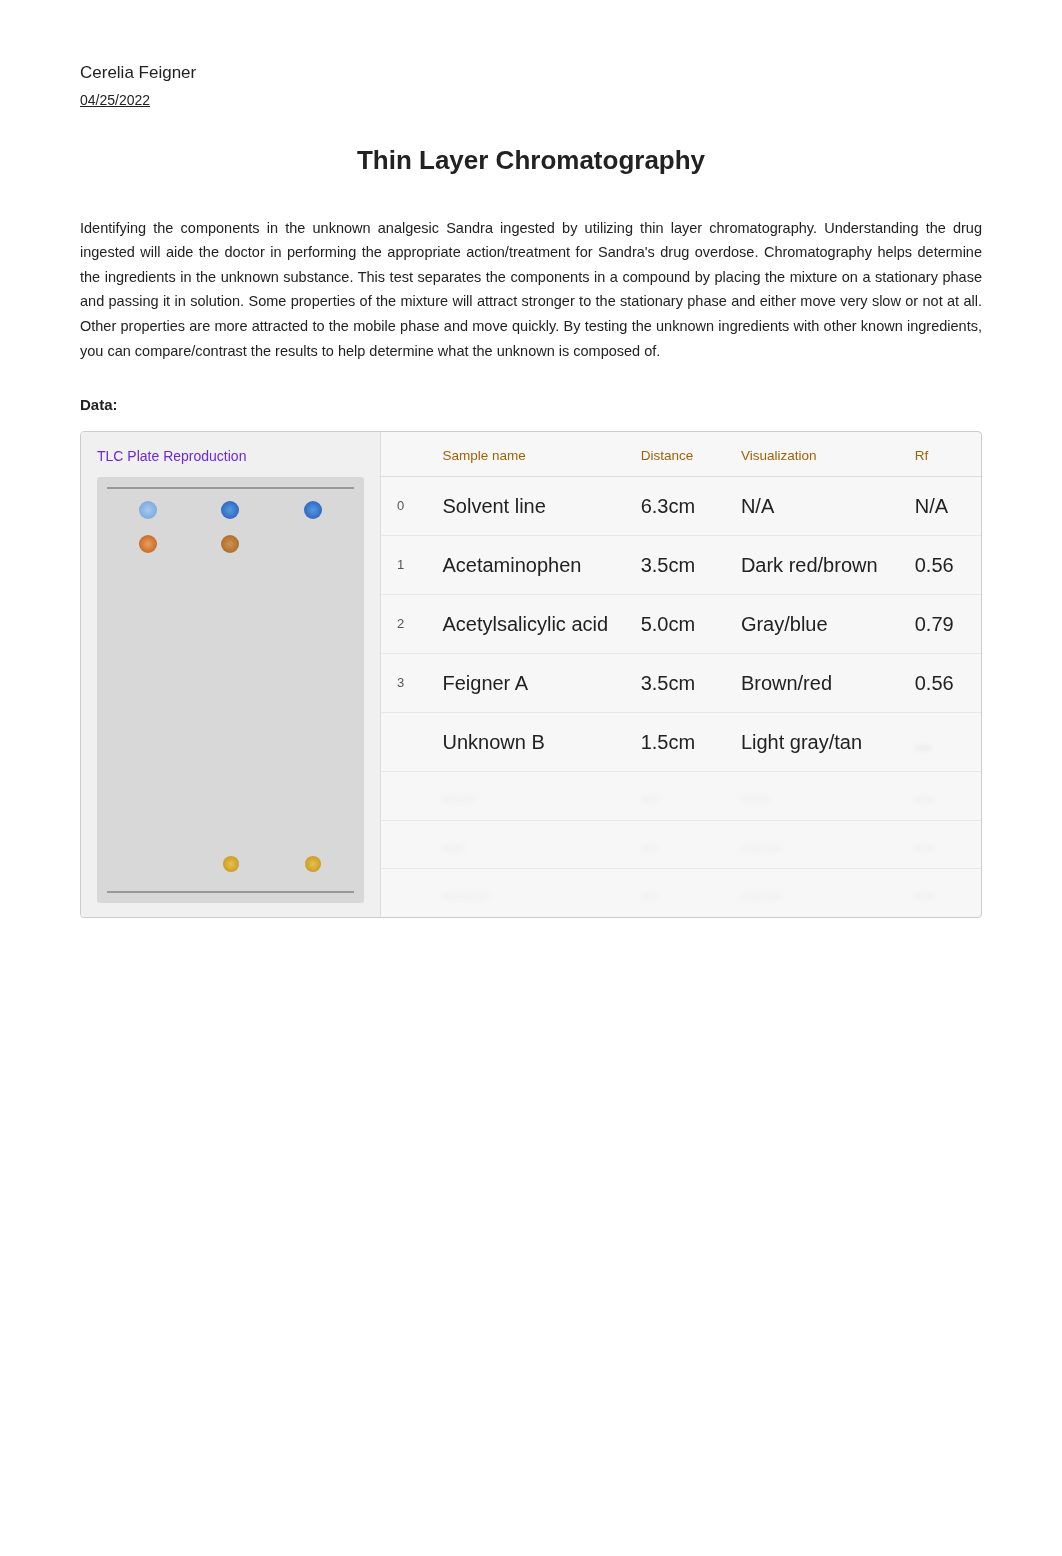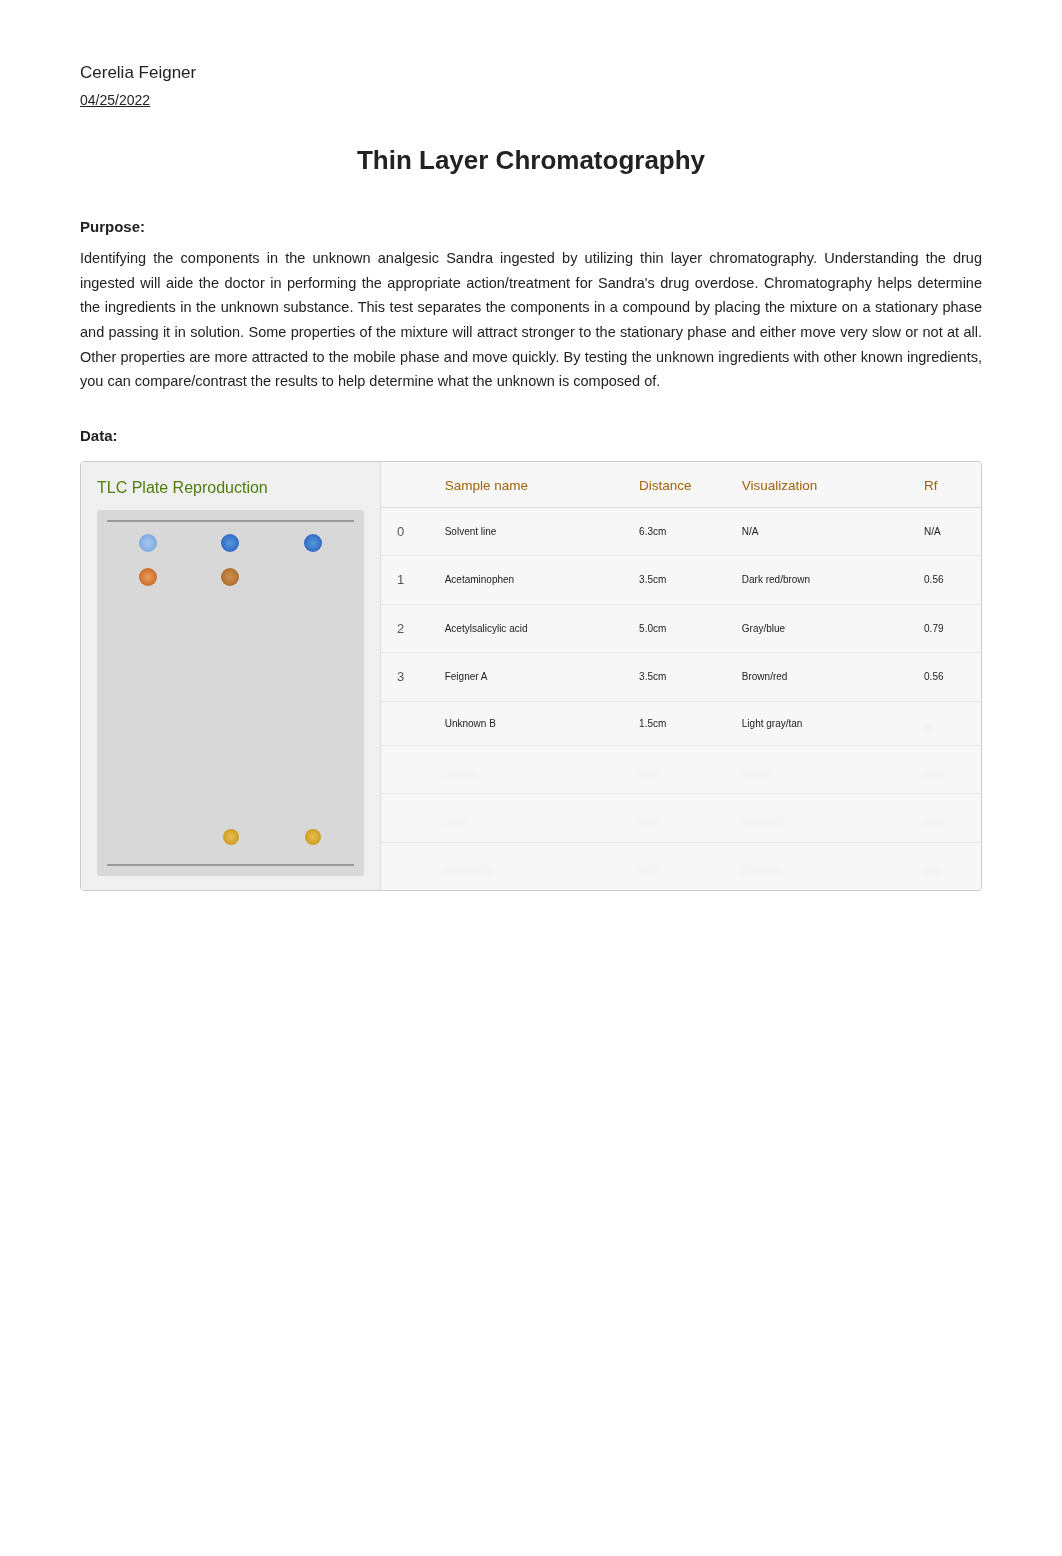--- a/index.html
+++ b/index.html
@@ -72,22 +72,22 @@
       width: 300px;
       min-width: 300px;
       background: #f0f0f0;
       padding: 14px 16px;
       border-right: 1px solid #ddd;
       display: flex;
       flex-direction: column;
     }
 
     .tlc-panel-title {
-      font-size: 16px;
-      color: #4d7c0f;
+      font-size: 14px;
+      color: #6d28d9;
       margin-bottom: 10px;
     }
 
     .tlc-image-area {
       flex: 1;
       background: #d8d8d8;
       border-radius: 3px;
       position: relative;
       min-height: 350px;
       display: flex;
@@ -167,21 +167,21 @@
     tbody tr {
       border-bottom: 1px solid #e8e8e8;
     }
 
     tbody tr:last-child {
       border-bottom: none;
     }
 
     td {
       padding: 14px 16px;
-      font-size: 10px;
+      font-size: 20px;
       vertical-align: middle;
     }
 
     td.row-num {
       width: 30px;
       color: #555;
       font-size: 13px;
     }
 
     td.sample-name {
@@ -208,21 +208,20 @@
   </style>
 </head>
 <body>
 
 <p class="author-name">Cerelia Feigner</p>
 <p class="date">04/25/2022</p>
 
 <h1 class="page-title">Thin Layer Chromatography</h1>
 
 <div class="purpose-section">
-  <p class="section-label">Purpose:</p>
   <p class="purpose-text">Identifying the components in the unknown analgesic Sandra ingested by utilizing thin layer chromatography. Understanding the drug ingested will aide the doctor in performing the appropriate action/treatment for Sandra's drug overdose. Chromatography helps determine the ingredients in the unknown substance. This test separates the components in a compound by placing the mixture on a stationary phase and passing it in solution.  Some properties of the mixture will attract stronger to the stationary phase and either move very slow or not at all.  Other properties are more attracted to the mobile phase and move quickly. By testing the unknown ingredients with other known ingredients, you can compare/contrast the results to help determine what the unknown is composed of.</p>
 </div>
 
 <div class="data-section">
   <p class="data-label">Data:</p>
 
   <div class="data-container">
 
     <div class="tlc-panel">
       <div class="tlc-panel-title">TLC Plate Reproduction</div>

